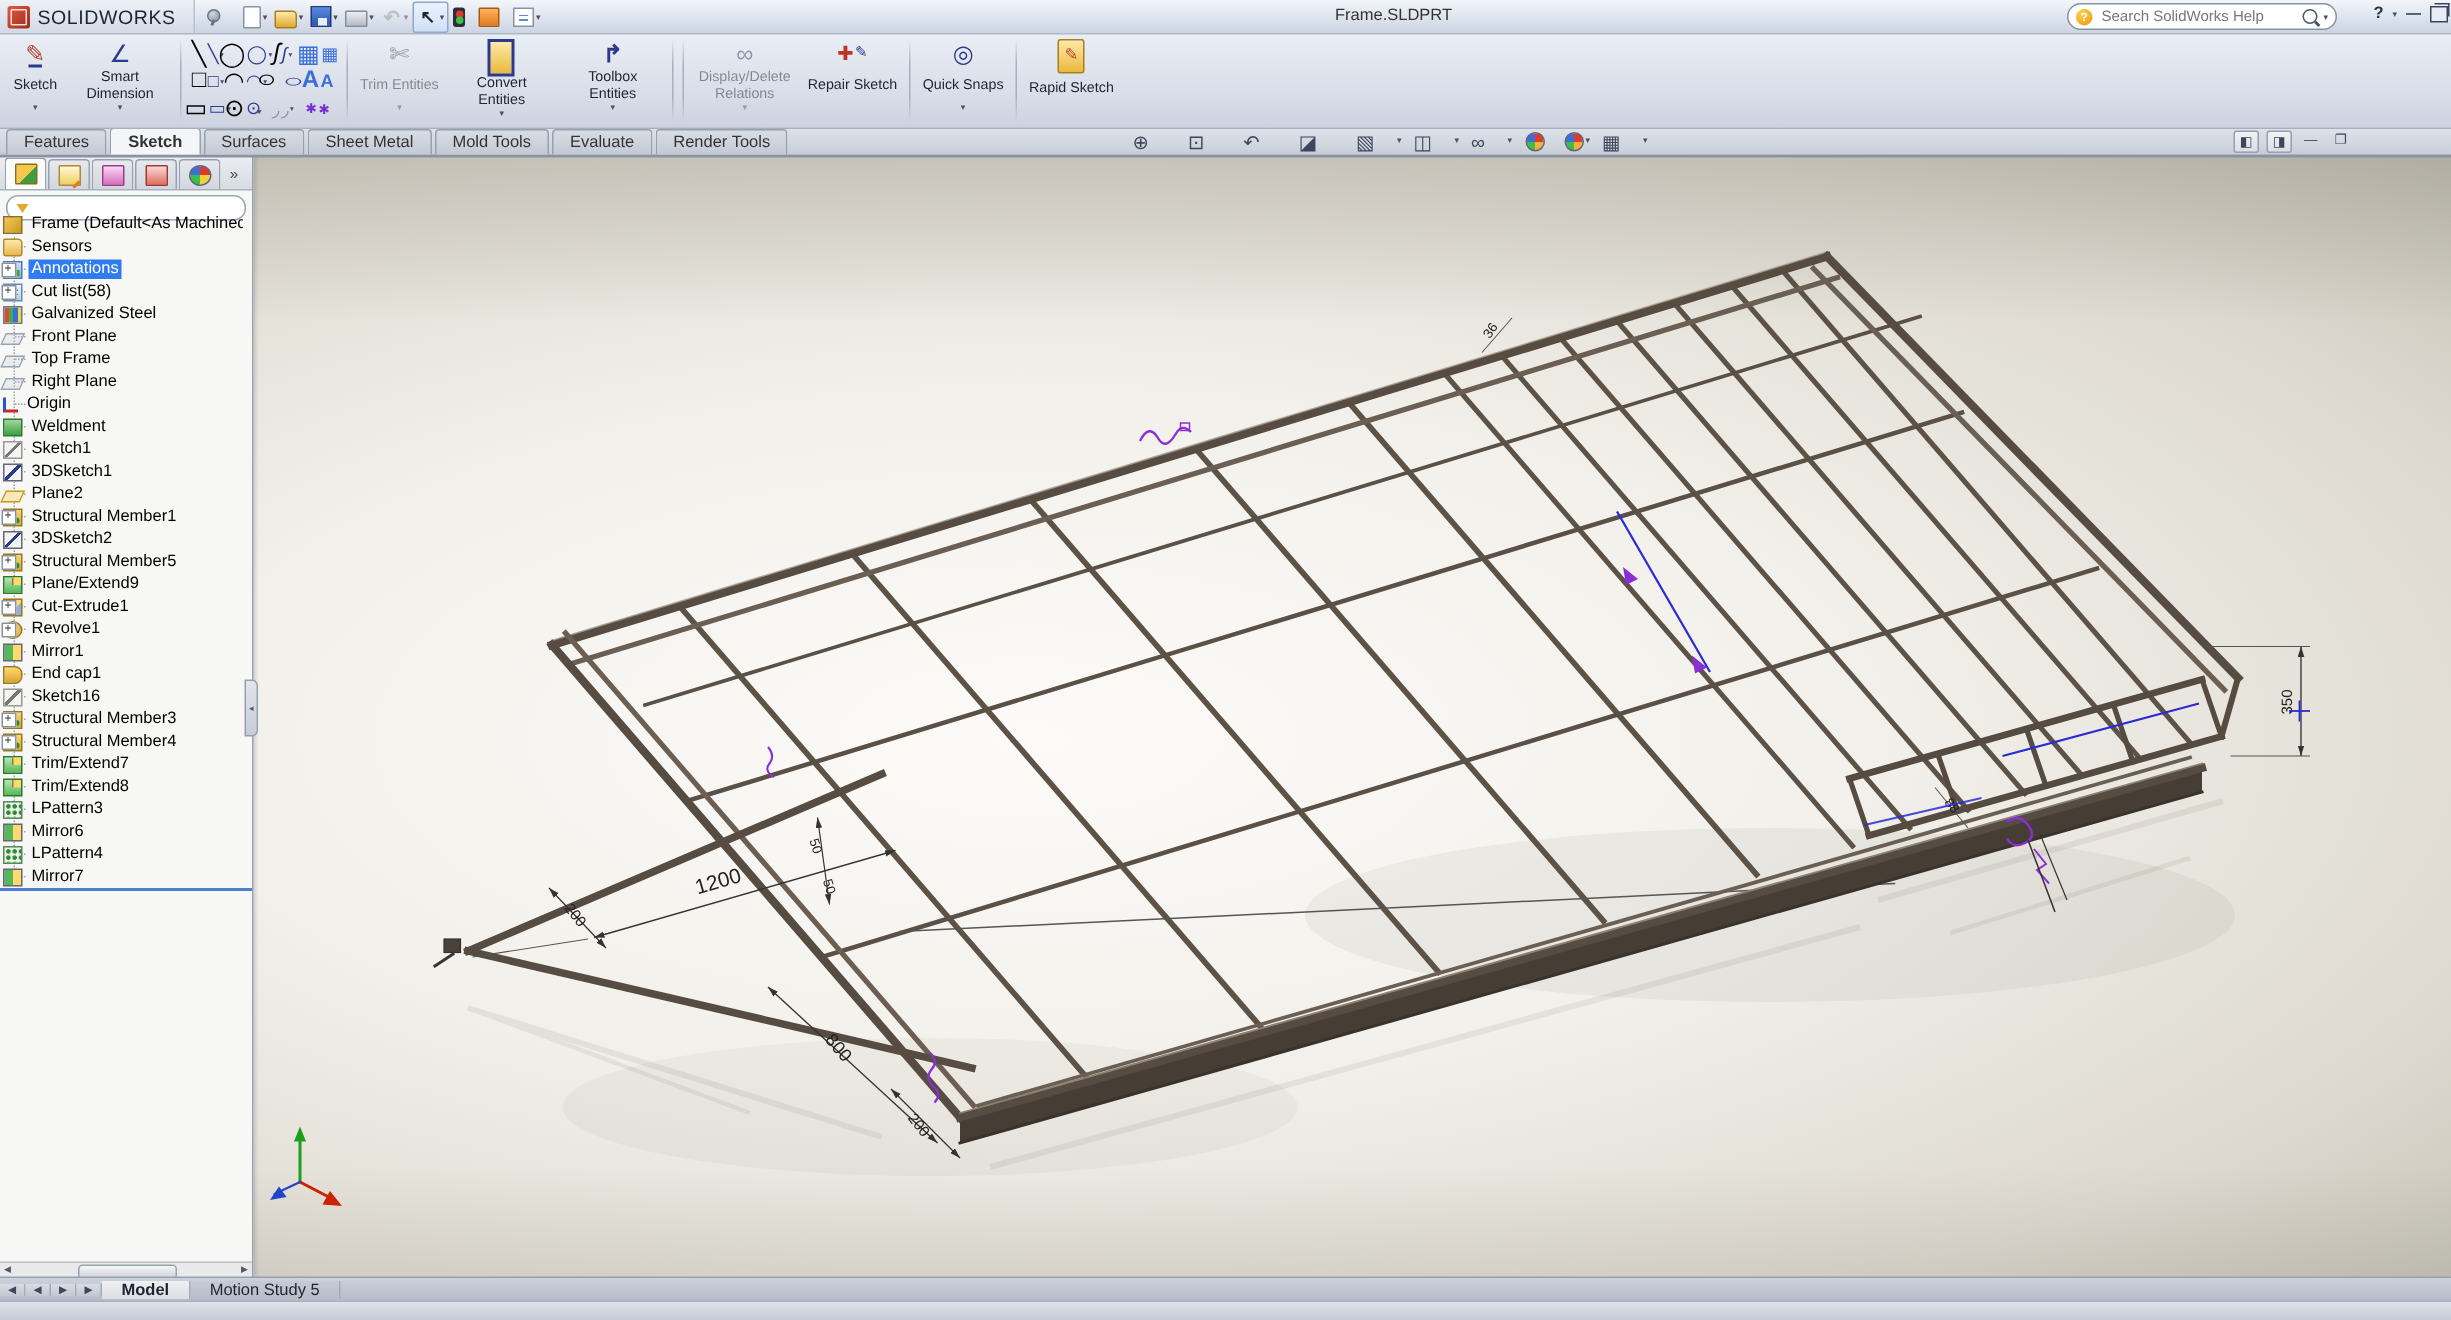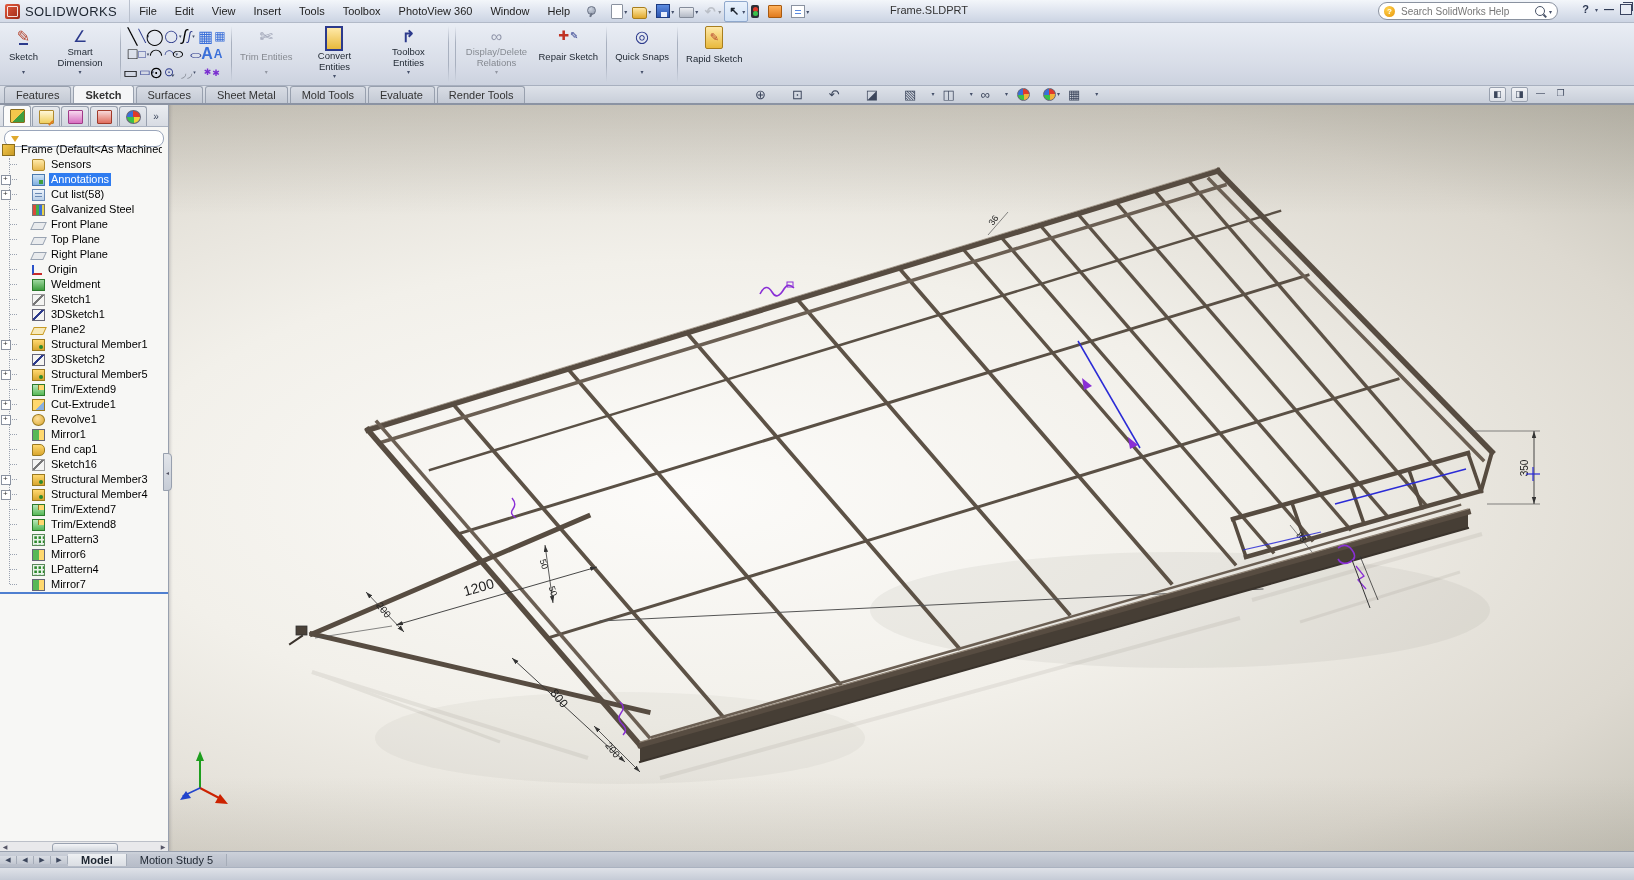--- a/index.html
+++ b/index.html
@@ -133,21 +133,21 @@
   .pt-dim .pti{background:linear-gradient(#f7d8d8,#e06e5e);border:1px solid #a03a2a}
   .pt-disp .pti{border-radius:50%;border:1px solid #667;
     background:conic-gradient(#e03a2a 0 25%,#f0d23a 0 50%,#3ac04a 0 75%,#3a6fd9 0)}
   .ptab.pt-more{border:none;background:none;width:16px}
   .filter-row{height:15px;margin:3px 4px 2px 4px;background:#fff;border:1px solid #9aa6bb;border-radius:8px;
     display:flex;align-items:center;padding:0 6px;gap:4px}
   .funnel{width:0;height:0;border-left:4px solid transparent;border-right:4px solid transparent;
     border-top:6px solid #e0a92e;position:relative}
   .tree{position:absolute;top:39px;left:0;right:6px}
   .tree:before{content:"";position:absolute;left:9px;top:16px;bottom:8px;border-left:1px dotted #9aa2b0}
-  .trow{height:15px;display:flex;align-items:center;position:relative;padding-left:32px;
+  .trow{height:15px;display:flex;align-items:center;position:relative;padding-left:2px;
     font-size:11px;color:#000;white-space:nowrap;overflow:hidden}
   .trow:before{content:"";position:absolute;left:10px;width:7px;top:7px;border-top:1px dotted #9aa2b0}
   .trow.root{padding-left:2px}
   .trow.root:before{display:none}
   .plusbox{position:absolute;left:1px;top:3px;width:8px;height:8px;border:1px solid #8a92a0;background:#fff;z-index:2}
   .plusbox:before{content:"+";position:absolute;left:1px;top:-2px;font-size:8px;color:#333}
   .ticon{width:13px;height:12px;margin-right:4px;flex:0 0 auto;position:relative;box-sizing:border-box}
   .tlabel{padding:0 2px;line-height:13px}
   .trow.sel .tlabel{background:#2f7cf0;color:#fff}
   .i-part{background:linear-gradient(135deg,#f5c84c,#c79a26);border:1px solid #8a6d1d}
@@ -194,32 +194,20 @@
     background:linear-gradient(#dfe2e8,#c5cbd6);z-index:6}
 </style>
 </head>
 <body>
 
 <div class="menubar" data-name="menubar">
   <div class="brand" data-name="app-logo">
     <span class="brand-cube" data-name="solidworks-logo-icon"></span>
     <span class="brand-text" data-name="brand-text">SOLIDWORKS</span>
   </div>
-  <div style="display:flex;height:100%" data-name="menu-items">
-
-  <div class="menu-item" data-name="menu-item">File</div>
-      <div class="menu-item" data-name="menu-item">Edit</div>
-      <div class="menu-item" data-name="menu-item">View</div>
-      <div class="menu-item" data-name="menu-item">Insert</div>
-      <div class="menu-item" data-name="menu-item">Tools</div>
-      <div class="menu-item" data-name="menu-item">Toolbox</div>
-      <div class="menu-item" data-name="menu-item">PhotoView 360</div>
-      <div class="menu-item" data-name="menu-item">Window</div>
-      <div class="menu-item" data-name="menu-item">Help</div>
-    </div>
   <span class="pin" data-name="pin-icon"></span>
   <div class="quickbar" data-name="quick-toolbar">
 
       <div class="qbtn" data-name="new-document-button">
         <span class="qicon k-page" data-name="quick-button-icon"></span>
         <span class="caret" data-name="dropdown-caret-icon">▾</span>
       </div>
 
       <div class="qbtn" data-name="open-button">
         <span class="qicon k-folder" data-name="quick-button-icon"></span>
@@ -686,21 +674,21 @@
 
       <div class="trow" data-name="tree-item-front-plane">
 
         <span class="ticon i-plane" data-name="feature-icon"></span>
         <span class="tlabel">Front Plane</span>
       </div>
 
       <div class="trow" data-name="tree-item-top-plane">
 
         <span class="ticon i-plane" data-name="feature-icon"></span>
-        <span class="tlabel">Top Plane</span>
+        <span class="tlabel">Top Frame</span>
       </div>
 
       <div class="trow" data-name="tree-item-right-plane">
 
         <span class="ticon i-plane" data-name="feature-icon"></span>
         <span class="tlabel">Right Plane</span>
       </div>
 
       <div class="trow" data-name="tree-item-origin">
 
@@ -746,21 +734,21 @@
 
       <div class="trow" data-name="tree-item-structural-member5">
         <span class="plusbox" data-name="expand-icon"></span>
         <span class="ticon i-struct" data-name="feature-icon"></span>
         <span class="tlabel">Structural Member5</span>
       </div>
 
       <div class="trow" data-name="tree-item-trim-extend9">
 
         <span class="ticon i-trim" data-name="feature-icon"></span>
-        <span class="tlabel">Trim/Extend9</span>
+        <span class="tlabel">Plane/Extend9</span>
       </div>
 
       <div class="trow" data-name="tree-item-cut-extrude1">
         <span class="plusbox" data-name="expand-icon"></span>
         <span class="ticon i-cutex" data-name="feature-icon"></span>
         <span class="tlabel">Cut-Extrude1</span>
       </div>
 
       <div class="trow" data-name="tree-item-revolve1">
         <span class="plusbox" data-name="expand-icon"></span>

